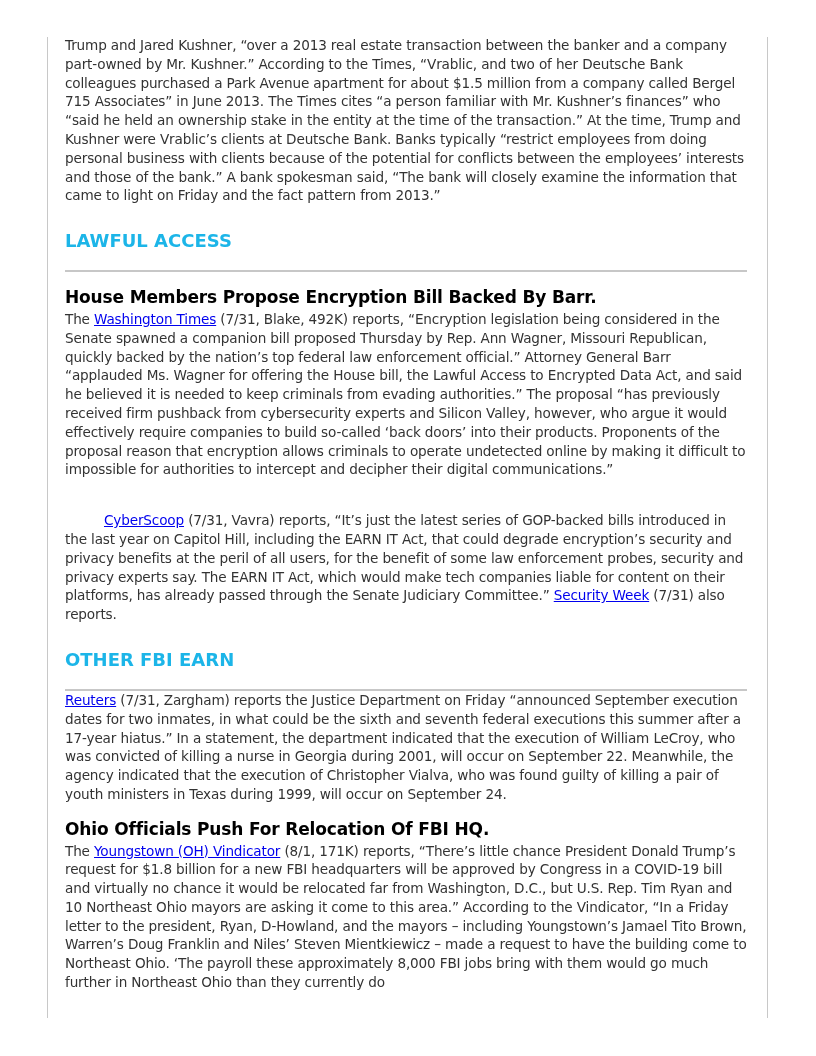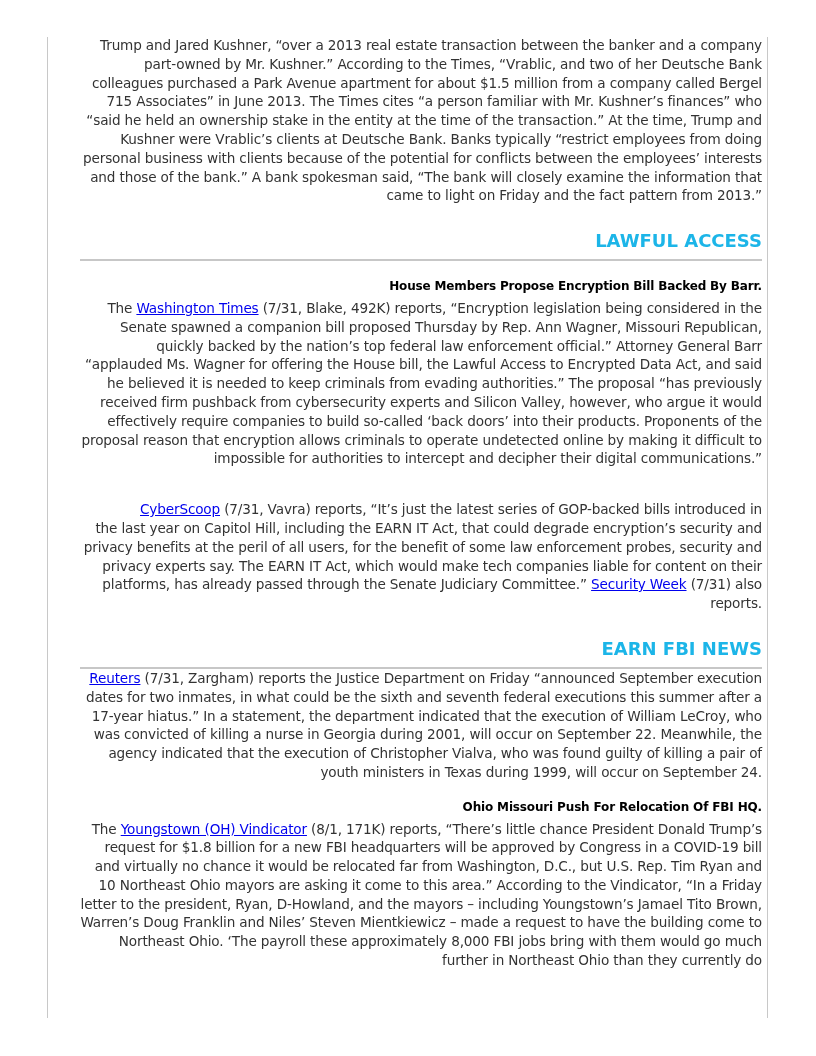--- a/index.html
+++ b/index.html
@@ -3,32 +3,32 @@
 <meta charset="utf-8">
 <style>
   html, body { margin: 0; padding: 0; background: #ffffff; }
   body { width: 816px; height: 1056px; position: relative; overflow: hidden; }
   .page-frame {
     position: absolute; left: 47px; top: 37px; width: 721px; height: 981px;
     border-left: 1px solid #c8c8c8; border-right: 1px solid #c8c8c8;
     box-sizing: border-box;
   }
   .content {
-    position: absolute; left: 80px; top: 36px; width: 682px;
+    position: absolute; left: 65px; top: 36px; width: 682px;
     font-family: "DejaVu Sans", sans-serif; font-size: 13.6px; line-height: 18.8px;
-    color: #333333; letter-spacing: -0.15px; text-align: right;
+    color: #333333; letter-spacing: -0.15px;
   }
   p { margin: 0; }
   .section-heading {
     font-family: "DejaVu Sans", sans-serif; font-weight: bold; font-size: 18px;
-    color: #1cb5e8; margin: 25px 0 0 0; padding-bottom: 7px; line-height: 22px;
+    color: #1cb5e8; margin: 25px 0 0 0; padding-bottom: 18px; line-height: 22px;
     border-bottom: 2px solid #c7c7c7; letter-spacing: 0;
   }
   .article-title {
-    font-weight: bold; color: #000000; font-size: 12px; margin-top: 16px; margin-bottom: 3px;
+    font-weight: bold; color: #000000; font-size: 17px; margin-top: 16px; margin-bottom: 3px;
   }
   a { color: #0000ee; }
   .indent { text-indent: 39px; margin-top: 32px; }
 </style>
 </head>
 <body>
 
 <div class="page-frame"></div>
 
 <div class="content">
@@ -36,24 +36,24 @@
   <p>Trump and Jared Kushner, “over a 2013 real estate transaction between the banker and a company part-owned by Mr. Kushner.” According to the Times, “Vrablic, and two of her Deutsche Bank colleagues purchased a Park Avenue apartment for about $1.5 million from a company called Bergel 715 Associates” in June 2013. The Times cites “a person familiar with Mr. Kushner’s finances” who “said he held an ownership stake in the entity at the time of the transaction.” At the time, Trump and Kushner were Vrablic’s clients at Deutsche Bank. Banks typically “restrict employees from doing personal business with clients because of the potential for conflicts between the employees’ interests and those of the bank.” A bank spokesman said, “The bank will closely examine the information that came to light on Friday and the fact pattern from 2013.”</p>
 
   <h2 class="section-heading">LAWFUL ACCESS</h2>
 
   <div>
     <p class="article-title">House Members Propose Encryption Bill Backed By Barr.</p>
     <p><span>The </span><a href="#">Washington Times</a><span> (7/31, Blake, 492K) reports, “Encryption legislation being considered in the Senate spawned a companion bill proposed Thursday by Rep. Ann Wagner, Missouri Republican, quickly backed by the nation’s top federal law enforcement official.” Attorney General Barr “applauded Ms. Wagner for offering the House bill, the Lawful Access to Encrypted Data Act, and said he believed it is needed to keep criminals from evading authorities.” The proposal “has previously received firm pushback from cybersecurity experts and Silicon Valley, however, who argue it would effectively require companies to build so-called ‘back doors’ into their products. Proponents of the proposal reason that encryption allows criminals to operate undetected online by making it difficult to impossible for authorities to intercept and decipher their digital communications.”</span></p>
     <p class="indent"><a href="#">CyberScoop</a><span> (7/31, Vavra) reports, “It’s just the latest series of GOP-backed bills introduced in the last year on Capitol Hill, including the EARN IT Act, that could degrade encryption’s security and privacy benefits at the peril of all users, for the benefit of some law enforcement probes, security and privacy experts say. The EARN IT Act, which would make tech companies liable for content on their platforms, has already passed through the Senate Judiciary Committee.” </span><a href="#">Security Week</a><span> (7/31) also reports.</span></p>
   </div>
 
-  <h2 class="section-heading">EARN FBI NEWS</h2>
+  <h2 class="section-heading">OTHER FBI EARN</h2>
 
   <div>
     <p><a href="#">Reuters</a><span> (7/31, Zargham) reports the Justice Department on Friday “announced September execution dates for two inmates, in what could be the sixth and seventh federal executions this summer after a 17-year hiatus.” In a statement, the department indicated that the execution of William LeCroy, who was convicted of killing a nurse in Georgia during 2001, will occur on September 22. Meanwhile, the agency indicated that the execution of Christopher Vialva, who was found guilty of killing a pair of youth ministers in Texas during 1999, will occur on September 24.</span></p>
   </div>
 
   <div>
-    <p class="article-title">Ohio Missouri Push For Relocation Of FBI HQ.</p>
+    <p class="article-title">Ohio Officials Push For Relocation Of FBI HQ.</p>
     <p><span>The </span><a href="#">Youngstown (OH) Vindicator</a><span> (8/1, 171K) reports, “There’s little chance President Donald Trump’s request for $1.8 billion for a new FBI headquarters will be approved by Congress in a COVID-19 bill and virtually no chance it would be relocated far from Washington, D.C., but U.S. Rep. Tim Ryan and 10 Northeast Ohio mayors are asking it come to this area.” According to the Vindicator, “In a Friday letter to the president, Ryan, D-Howland, and the mayors – including Youngstown’s Jamael Tito Brown, Warren’s Doug Franklin and Niles’ Steven Mientkiewicz – made a request to have the building come to Northeast Ohio. ‘The payroll these approximately 8,000 FBI jobs bring with them would go much further in Northeast Ohio than they currently do</span></p>
   </div>
 
 </div>
 
 </body></html>

